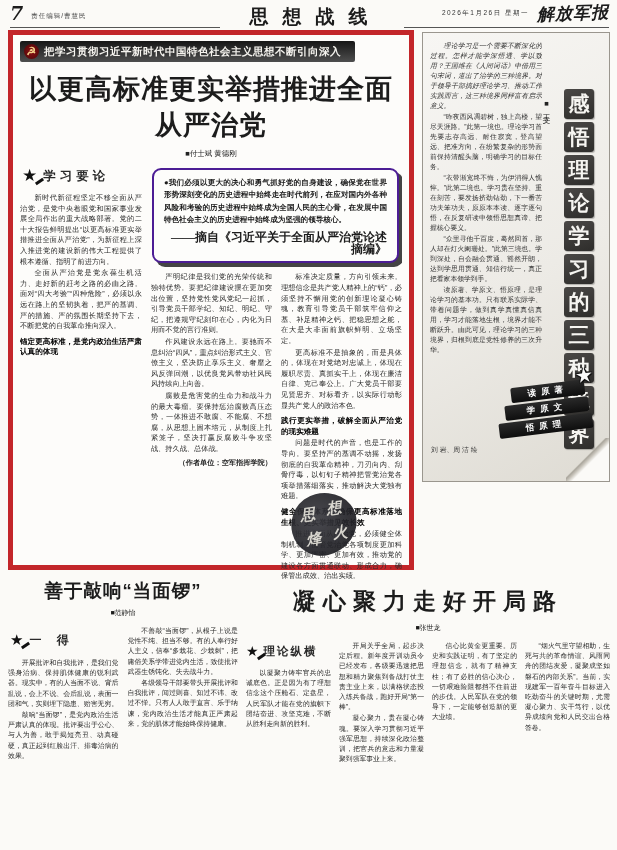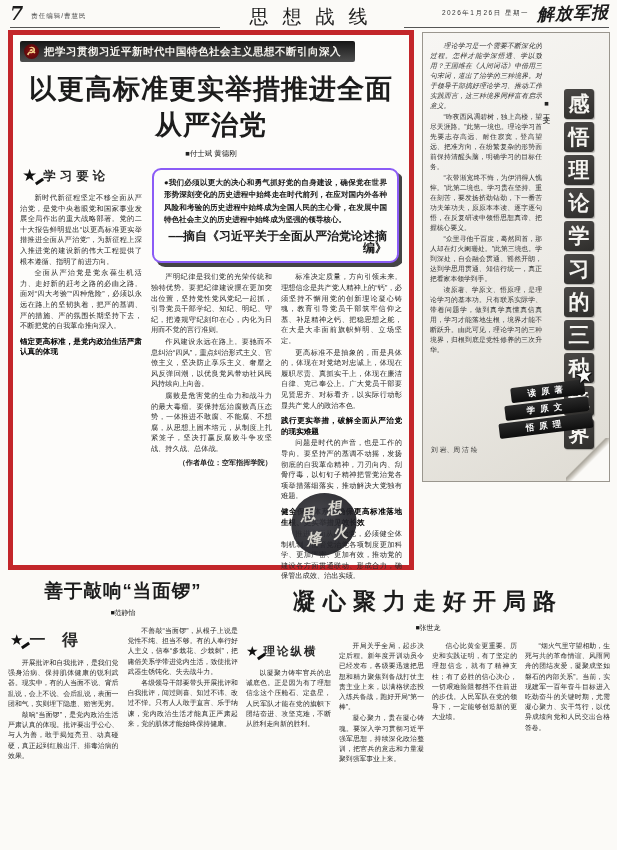--- a/index.html
+++ b/index.html
@@ -9,21 +9,21 @@
     background:#fbfaf7; overflow:hidden;
     font-family:"Liberation Sans", sans-serif; color:#1c1c1c;
   }
   
   .hdr { position:absolute; left:0; top:0; width:617px; height:28px; }
   .hdr-left { position:absolute; left:10px; top:2px; display:flex; align-items:flex-end; gap:8px;
     border-bottom:1px solid #555; width:210px; padding-bottom:3px; }
   .page-num { font-size:19px; font-weight:bold; font-family:"DejaVu Serif",serif; font-style:italic; }
   .editor-note { font-size:6.5px; color:#444; letter-spacing:1px; padding-bottom:3px; }
   .section-title { position:absolute; left:0; right:0; top:4px; text-align:center;
-    font-size:19px; font-weight:normal; letter-spacing:14px; text-indent:14px; }
+    font-size:19px; font-weight:bold; letter-spacing:14px; text-indent:14px; }
   .hdr-right { position:absolute; right:8px; top:2px; width:205px; border-bottom:1px solid #555;
     display:flex; align-items:center; justify-content:flex-end; gap:8px; padding-bottom:2px; }
   .date-line { font-size:6.5px; letter-spacing:1.5px; color:#333; }
   .masthead { font-size:17px; font-weight:bold; font-style:italic; font-family:"DejaVu Serif",serif;
     transform:rotate(-2deg); letter-spacing:1px; }
   
   .main-box { position:absolute; left:8px; top:30px; width:406px; height:540px;
     border:5px solid #c3262a; background:#fdfcfa; padding:6px 7px; }
   .kicker { display:inline-flex; align-items:center; gap:5px; height:21px; padding:0 14px 0 4px;
     background:linear-gradient(180deg,#161616,#4e4e4e); color:#f5f3ee; font-size:10.5px;
@@ -35,23 +35,23 @@
   .cols { display:flex; gap:9px; margin-top:7px; height:424px; overflow:hidden; }
   .col { flex:1 1 0; overflow:hidden; font-size:7.2px; line-height:10.6px; text-align:justify; color:#2a2a2a; }
   .col p { text-indent:2em; margin-bottom:1px; }
   .subhead { font-weight:bold; font-size:7.6px; color:#000; text-indent:0 !important; margin:5px 0 4px 0; }
   .marker { display:flex; align-items:center; gap:6px; margin:2px 0 9px 2px; }
   .star-icon { font-size:17px; line-height:16px; color:#111; position:relative; }
   .star-icon::after { content:""; position:absolute; right:-7px; bottom:1px; width:9px; height:3px;
     background:#111; transform:rotate(-35deg); }
   .marker-label { font-weight:bold; font-size:12.5px; letter-spacing:4px; }
   .right-two { display:flex; flex-direction:column; flex:2.06 1 0; }
-  .quote-box { border:2px solid #8b5cf6; border-radius:9px; box-shadow:4px 4px 0 rgba(35,35,35,.85);
+  .quote-box { border:2px solid #4c1d95; border-radius:9px; box-shadow:4px 4px 0 rgba(35,35,35,.85);
     background:#fdfdfb; padding:7px 10px 6px 10px; margin:2px 3px 9px 1px;
-    font-family:Liberation Mono, monospace; font-weight:bold; font-size:7.6px; line-height:12.4px; text-align:justify; }
+    font-family:Liberation Serif, serif; font-weight:bold; font-size:7.6px; line-height:12.4px; text-align:justify; }
   .quote-src { text-align:right; margin-top:4px; font-size:12px; }
   .inner-cols { display:flex; gap:9px; flex:1; overflow:hidden; }
   .affil { text-align:right; font-weight:bold; text-indent:0 !important; margin-top:3px; }
   .stamp { position:absolute; right:52px; bottom:10px; width:66px; height:62px;
     background:radial-gradient(ellipse at 40% 40%, #3a3a40, #1f1f24 70%);
     border-radius:48% 52% 55% 45%/52% 48% 52% 48%; transform:rotate(-14deg);
     display:grid; grid-template-columns:1fr 1fr; place-items:center; padding:6px;
     color:#d8d6ce; font-family:"DejaVu Serif",serif; font-style:italic; font-size:15px; font-weight:bold;
     opacity:.92;
   }
@@ -83,21 +83,21 @@
     background:linear-gradient(315deg,#fbfaf7 44%,#c9c5bc 50%,#a9a59b 54%,rgba(0,0,0,0) 56%); }
   
   .bl { position:absolute; left:8px; top:578px; width:230px; height:266px; }
   .bl-headline { text-align:center; font-size:18.5px; font-weight:bold; letter-spacing:1px; }
   .bl-byline { text-align:center; font-size:7px; margin-top:5px; }
   .bl-cols { display:flex; gap:9px; margin-top:8px; height:206px; overflow:hidden; }
   .bl-col { flex:1 1 0; font-size:6.9px; line-height:10.2px; text-align:justify; color:#2a2a2a; overflow:hidden; }
   .bl-col p { text-indent:2em; margin-bottom:1px; }
   .marker-sm { display:flex; align-items:center; gap:6px; margin:6px 0 10px 2px; }
   .marker-sm .star-icon { font-size:15px; }
-  .marker-sm .marker-label { font-size:16px; letter-spacing:6px; }
+  .marker-sm .marker-label { font-size:12px; letter-spacing:6px; }
   
   .br { position:absolute; left:246px; top:586px; width:364px; height:258px; }
   .br-headline { text-align:center; font-size:23px; font-weight:bold; letter-spacing:7px; }
   .br-byline { text-align:center; font-size:7px; margin-top:6px; }
   .br-cols { display:flex; gap:8px; margin-top:8px; height:196px; overflow:hidden; }
   .br-col { flex:1 1 0; font-size:6.8px; line-height:10.2px; text-align:justify; color:#2a2a2a; overflow:hidden; }
   .br-col p { text-indent:2em; margin-bottom:1px; }
   .marker-br { display:flex; align-items:center; gap:5px; margin:2px 0 9px 0; }
   .marker-br .star-icon { font-size:14px; }
   .marker-br .marker-label { font-size:11.5px; letter-spacing:2px; }

